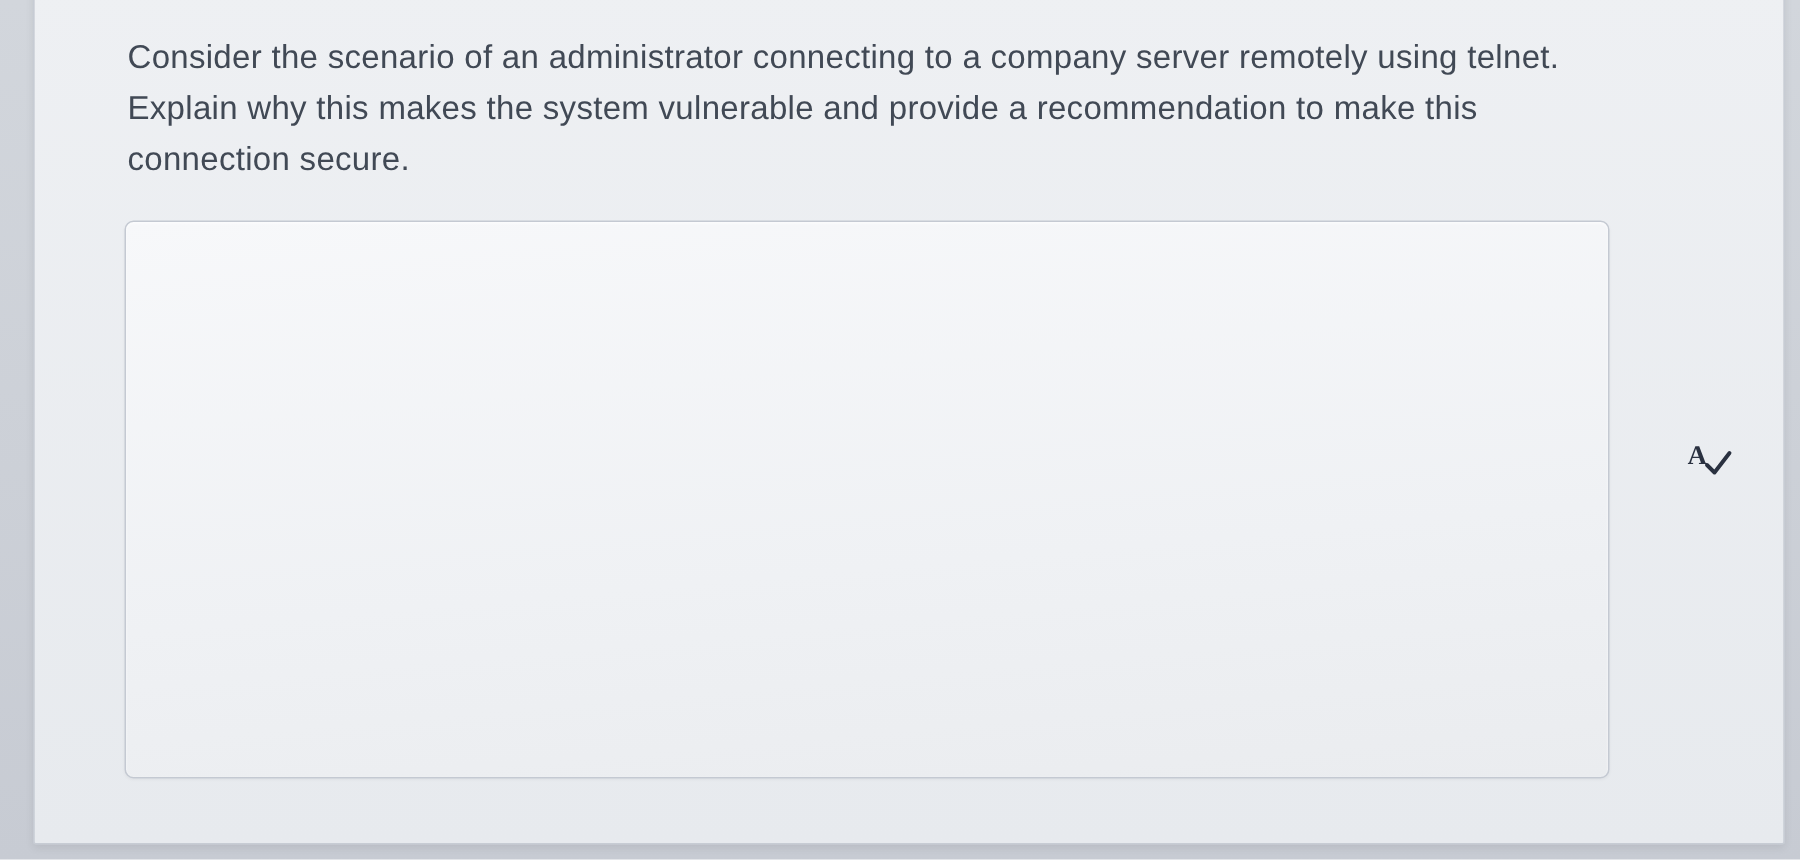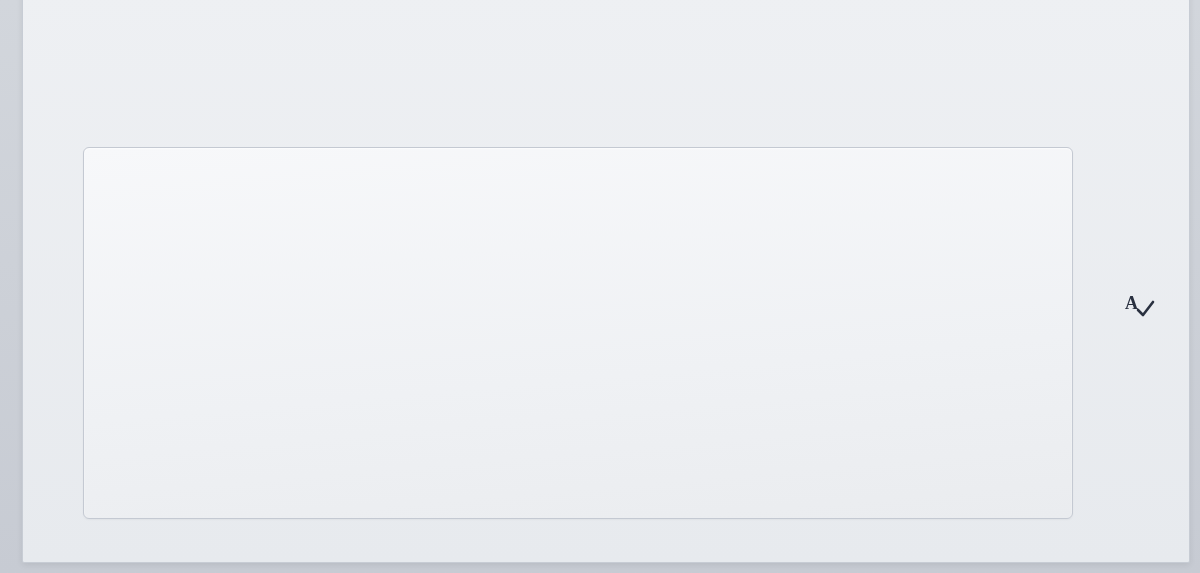--- a/index.html
+++ b/index.html
@@ -55,20 +55,21 @@
       <span></span>
   </div>
   <div class="tb-box"></div>
   <div class="tb-box"></div>
   <div class="tb-box"></div>
   <div class="tb-box"></div>
 </div>
 
 <div class="page-card">
 
+  <div class="question-text">Consider the scenario of an administrator connecting to a company  server remotely using telnet. Explain why this makes the system vulnerable and provide a recommendation to make this connection secure.</div>
 
   <textarea class="answer-area" placeholder="" style=""></textarea>
 
   <button class="spellcheck-btn" aria-label="spellcheck">
     <svg width="30" height="26" viewBox="0 0 30 26">
       <text x="0" y="16" font-family="Georgia,serif" font-size="18" fill="#2a3140" font-weight="600">A</text>
       <path d="M13 17 L18 22 L28 9" fill="none" stroke="#2a3140" stroke-width="2.6" stroke-linecap="round" stroke-linejoin="round"></path>
     </svg>
   </button>
 

